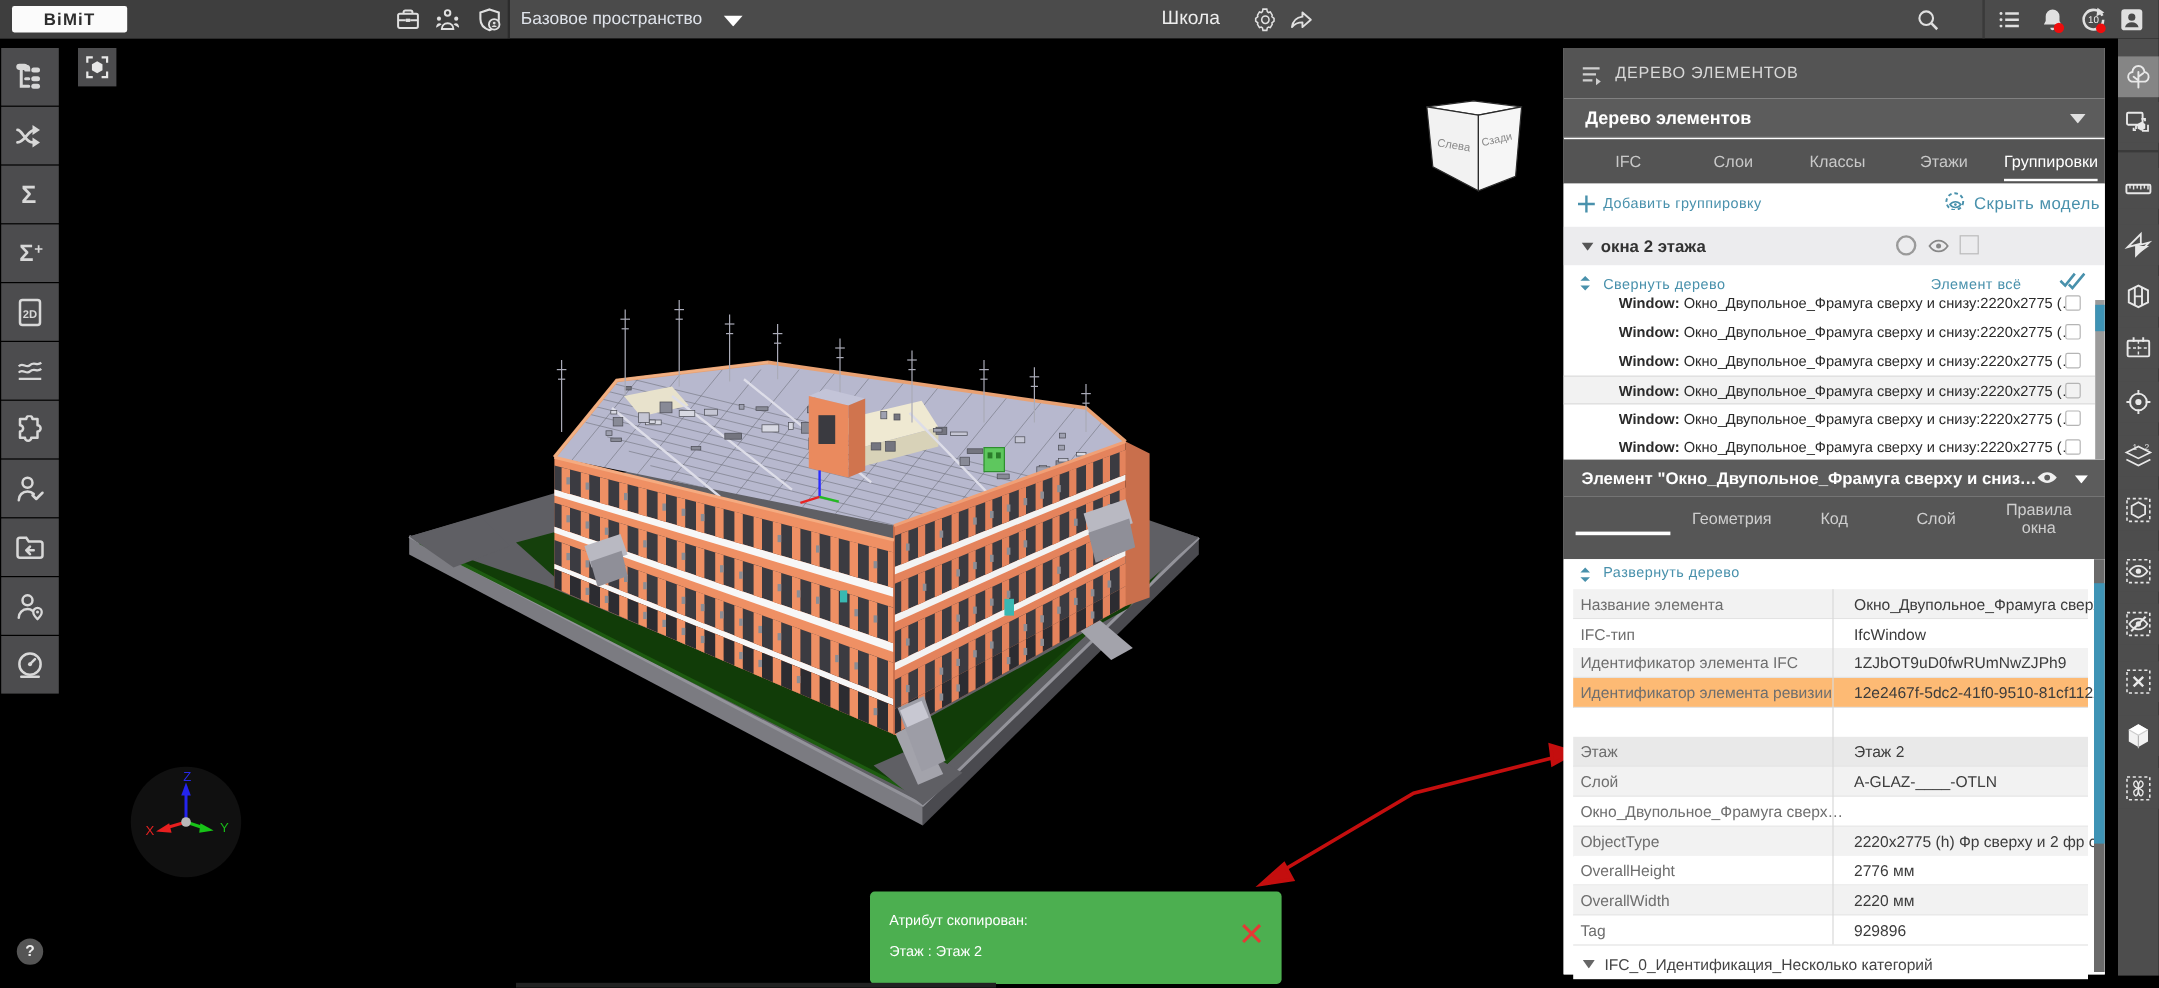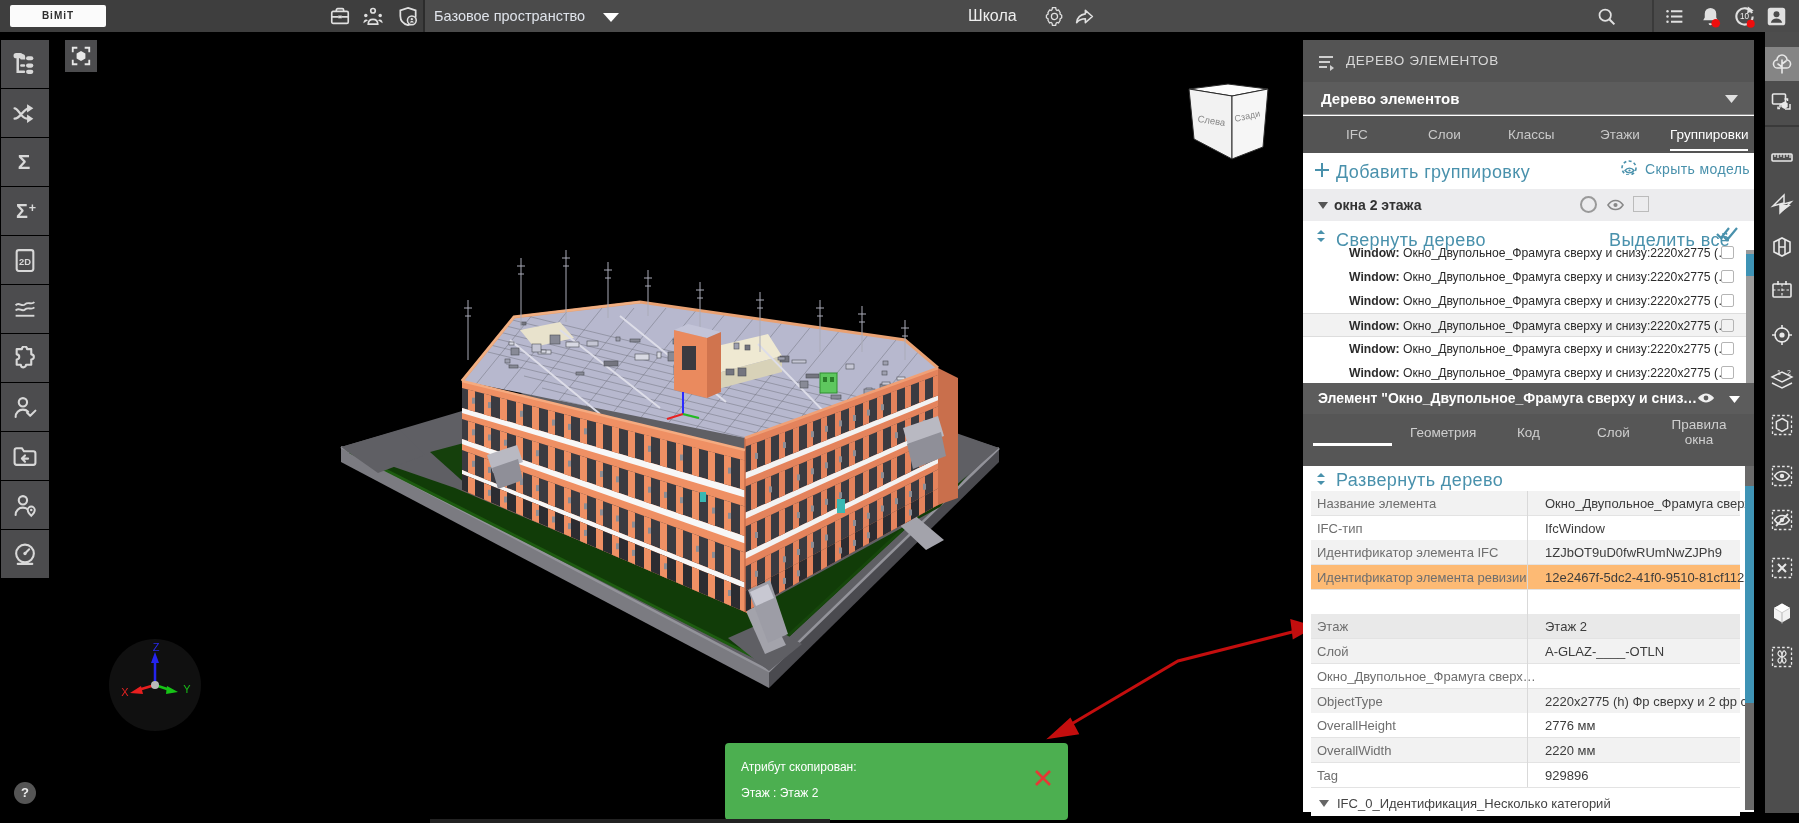--- a/index.html
+++ b/index.html
@@ -1,36 +1,36 @@
 <!DOCTYPE html>
 <html><head><meta charset="utf-8"><style>
 * { margin:0; padding:0; box-sizing:border-box; }
 html,body { width:1799px; height:823px; background:#000; overflow:hidden;
   font-family:"Liberation Sans", sans-serif; -webkit-font-smoothing:antialiased; }
 #topbar { position:absolute; left:0; top:0; width:1799px; height:32px; background:#4b4b4b; }
 #topbar .darkseg { position:absolute; left:0; top:0; width:423px; height:32px; background:#3e3e3e; }
 #logo { position:absolute; left:10px; top:5px; width:96px; height:22px; background:#fbfbfb; border-radius:2px;
-  color:#2d2d2d; font-weight:bold; font-size:10px; text-align:center; line-height:22px; letter-spacing:1px; }
+  color:#2d2d2d; font-weight:bold; font-size:14px; text-align:center; line-height:22px; letter-spacing:1px; }
 .tbi { position:absolute; top:5px; }
 .tbsep { position:absolute; top:0; width:2px; height:32px; background:#2f2f2f; }
 .tbtxt { position:absolute; top:0; height:32px; line-height:32px; color:#dfe3ea; font-size:14.5px; }
 #lefttb .lb { position:absolute; left:1px; width:48px; height:48px; background:#4c4c4e; display:flex; align-items:center; justify-content:center; }
 #focusbtn { position:absolute; left:65px; top:40px; width:32px; height:32px; background:#4c4c4e; display:flex; align-items:center; justify-content:center; }
 #righttb { position:absolute; left:1765px; top:32px; width:34px; height:781px; background:#4d4d4d; }
 #righttb .rb { position:absolute; left:0px; width:34px; height:34px; background:#4d4d4d; display:flex; align-items:center; justify-content:center; }
 #righttb .rb.sel { background:#858585; }
 #panel { position:absolute; left:1303px; top:40px; width:451px; height:772px; background:#ffffff; font-size:13px; }
 #phead { position:absolute; left:0; top:0; width:451px; height:42px; background:#545454; }
 #phead span { position:absolute; left:43px; top:0; line-height:42px; color:#d8d8d8; font-size:13.5px; letter-spacing:0.6px; }
 #pdrop { position:absolute; left:0; top:42px; width:451px; height:33px; background:#5c5c5c; border-bottom:1px solid #8f8f8f; }
 #pdrop b { position:absolute; left:18px; top:0; line-height:33px; color:#fff; font-size:15px; }
 #ptabs { position:absolute; left:0; top:76px; width:451px; height:37px; background:#545454; }
 .ptab { position:absolute; top:0; line-height:37px; color:#c9c9c9; font-size:13.5px; }
 .ptab.act { color:#fff; border-bottom:2.5px solid #fff; height:35px; }
-.link { color:#4991ac; font-size:18px; letter-spacing:0.4px; }
+.link { color:#4991ac; font-size:12px; letter-spacing:0.4px; }
 #grow { position:absolute; left:0; top:149px; width:451px; height:32px; background:#ececee; }
 .trow { position:absolute; left:0; width:443px; height:24px; line-height:24px; }
 .trow.sel { background:#f2f2f2; border-top:1px solid #ddd; border-bottom:1px solid #ddd; }
 .twt { position:absolute; left:46px; right:23px; overflow:hidden; white-space:nowrap; color:#2b2b2b; font-size:12.2px; }
 .cb { position:absolute; right:12px; top:5px; width:13px; height:13px; border:1.5px solid #b5b5b5; border-radius:2px; }
 #ehead { position:absolute; left:0; top:343px; width:451px; height:31px; background:#5c5c5c; }
 #ehead b { position:absolute; left:15px; top:0; line-height:31px; color:#fff; font-size:14px; width:380px; overflow:hidden; white-space:nowrap; text-overflow:ellipsis; }
 #etabs { position:absolute; left:0; top:374px; width:451px; height:52px; background:#565656; }
 .etab { position:absolute; color:#cfcfcf; font-size:13.5px; }
 .etab.act { color:#fff;margin-top:43px; }
@@ -760,21 +760,21 @@
       <svg style="position:absolute;left:303px;top:9px" width="19" height="14" viewBox="0 0 20 14">
           <path d="M2 7s3.2-4.8 8-4.8S18 7 18 7s-3.2 4.8-8 4.8S2 7 2 7z" stroke="#888" stroke-width="1.5" fill="none"></path>
           <circle cx="10" cy="7" r="2.2" fill="#888"></circle>
         </svg>
       <span style="position:absolute;left:330px;top:7px;width:16px;height:16px;border:1.5px solid #bbb"></span>
     </div>
     <svg style="position:absolute;left:13px;top:76px" width="10" height="14" viewBox="0 0 10 14">
         <path d="M5 1l4 4H1zM5 13L1 9h8z" fill="#4991ac"></path>
       </svg>
     <span class="link" style="position:absolute;left:33px;top:77px">Свернуть дерево</span>
-    <span class="link" style="position:absolute;left:306px;top:77px">Выделить всё</span>
+    <span class="link" style="position:absolute;left:306px;top:77px">Элемент всё</span>
     <svg style="position:absolute;left:413px;top:73px" width="22" height="16" viewBox="0 0 22 16">
         <path d="M1 8l4 4L13 2M8 11l3 3L21 2" stroke="#4991ac" stroke-width="2.2" fill="none"></path>
       </svg>
     <div class="trow" style="top:88px">
         <span class="twt"><b>Window:</b> Окно_Двупольное_Фрамуга сверху и снизу:2220x2775 (…</span>
         <span class="cb"></span>
       </div>
       <div class="trow" style="top:112px">
         <span class="twt"><b>Window:</b> Окно_Двупольное_Фрамуга сверху и снизу:2220x2775 (…</span>
         <span class="cb"></span>

